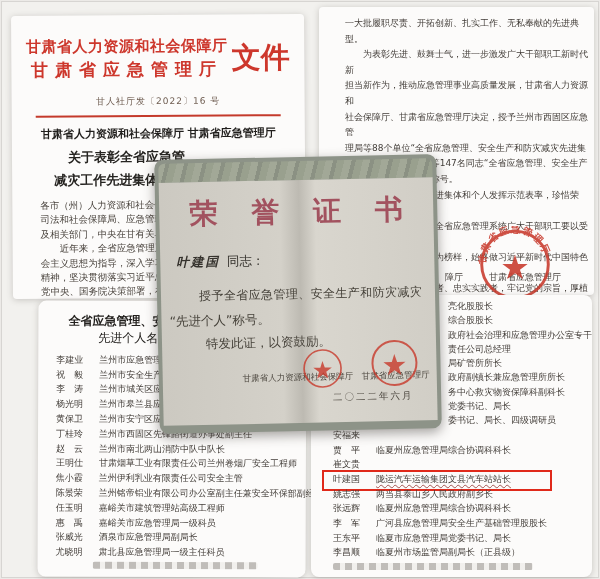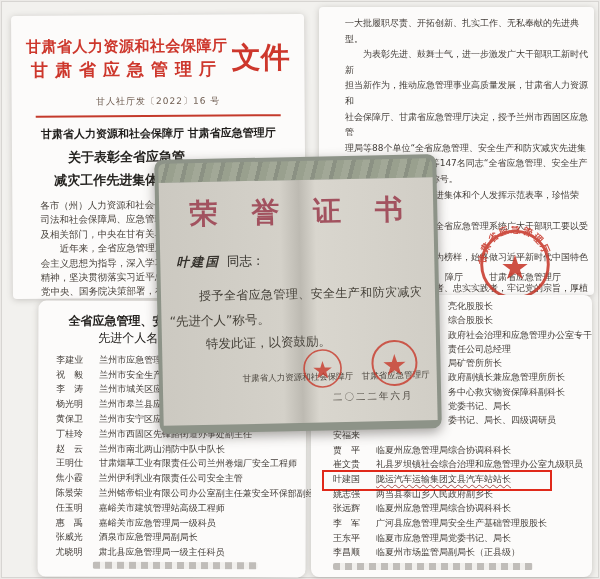--- a/index.html
+++ b/index.html
@@ -261,21 +261,20 @@
           <span class="row-name">安福来</span>
         </div>
 
         <div class="row">
           <span class="row-name">贾　平</span>
           <span class="row-title">临夏州应急管理局综合协调科科长</span>
         </div>
 
         <div class="row">
           <span class="row-name">崔文贵</span>
-          <span class="row-title">礼县罗坝镇社会综合治理和应急管理办公室九级职员</span>
         </div>
 
         <div class="row hl">
           <span class="row-name">叶建国</span>
           <span class="row-title">陇运汽车运输集团文县汽车站站长</span>
         </div>
 
         <div class="row">
           <span class="row-name">姚志强</span>
           <span class="row-title">两当县泰山乡人民政府副乡长</span>

